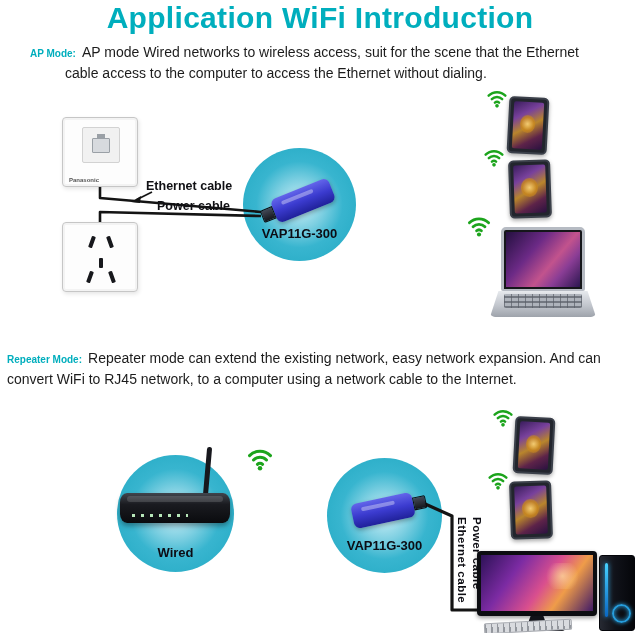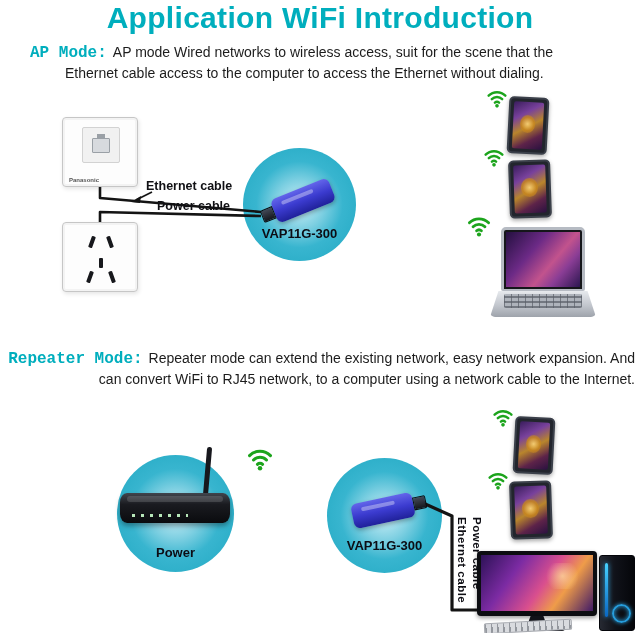--- a/index.html
+++ b/index.html
@@ -4,23 +4,23 @@
 <style>
   * { box-sizing: border-box; }
   body { margin:0; background:#fff; }
   .canvas { position:relative; width:640px; height:633px; overflow:hidden; background:#fff;
             font-family:"Liberation Sans", sans-serif; color:var(--body-text,#1c1c1c); }
 
   .title { position:absolute; top:1px; left:0; width:100%; margin:0; text-align:center;
            font-size:30px; font-weight:800; color:var(--heading-teal,#00aebd); letter-spacing:.3px; }
 
   .para { position:absolute; margin:0; font-size:14px; line-height:19.5px; }
-  .mode-label { color:var(--heading-teal,#00aebd); font-weight:bold; font-size:16px; margin-right:6px;font-family:Liberation Mono, monospace; }
+  .mode-label { color:var(--heading-teal,#00aebd); font-weight:bold; font-size:10px; margin-right:6px; }
   #ap-para  { left:30px; top:43px; width:575px; padding-left:35px; text-indent:-35px; }
-  #rep-para { left:7px;  top:349px; width:628px;text-align:right; }
+  #rep-para { left:7px;  top:349px; width:628px; }
 
   
   .wall-plate { position:absolute; background:#fdfdfd; border:1px solid #c6c6c6; border-radius:4px;
                 box-shadow:1px 2px 4px rgba(0,0,0,.10), inset 0 0 0 2px #f3f3f3; }
   #eth-jack { left:62px; top:117px; width:76px; height:70px; }
   .jack-recess { position:absolute; left:19px; top:9px; width:38px; height:36px; background:#f1f1f1;
                  border:1px solid #d2d2d2; border-radius:2px; }
   .jack-hole { position:absolute; left:9px; top:10px; width:18px; height:15px; background:#d7dade;
                border:1px solid #9aa0a6; border-radius:1px; }
   .jack-hole::after { content:""; position:absolute; left:4px; top:-5px; width:8px; height:4px; background:#9aa0a6; }
@@ -219,21 +219,21 @@
   </div>
 
   <p class="para" id="rep-para"><span class="mode-label">Repeater Mode:</span><span>Repeater mode can extend the existing network, easy network expansion. And can convert WiFi to RJ45 network, to a computer using a network cable to the Internet.</span></p>
 
   <div id="router">
     <div class="antenna"></div>
     <div class="router-body">
       <div class="router-lights"></div>
     </div>
   </div>
-  <div id="router-label" class="dev-label">Power</div>
+  <div id="router-label" class="dev-label">Wired</div>
 
   <div id="wifi4" class="wifi"><svg viewBox="0 0 24 22" width="100%" height="100%">
         <path d="M2.8 8.4a13 13 0 0 1 18.4 0" fill="none" stroke="#1ca41c" stroke-width="2.7" stroke-linecap="round"></path>
         <path d="M6.3 12.3a8 8 0 0 1 11.4 0" fill="none" stroke="#1ca41c" stroke-width="2.7" stroke-linecap="round"></path>
         <path d="M9.7 16.1a3.4 3.4 0 0 1 4.6 0" fill="none" stroke="#1ca41c" stroke-width="2.7" stroke-linecap="round"></path>
         <circle cx="12" cy="19.6" r="2" fill="#1ca41c"></circle>
       </svg></div>
 
   <div id="dongle2" class="dongle usb-right">
     <div class="usb"></div>

